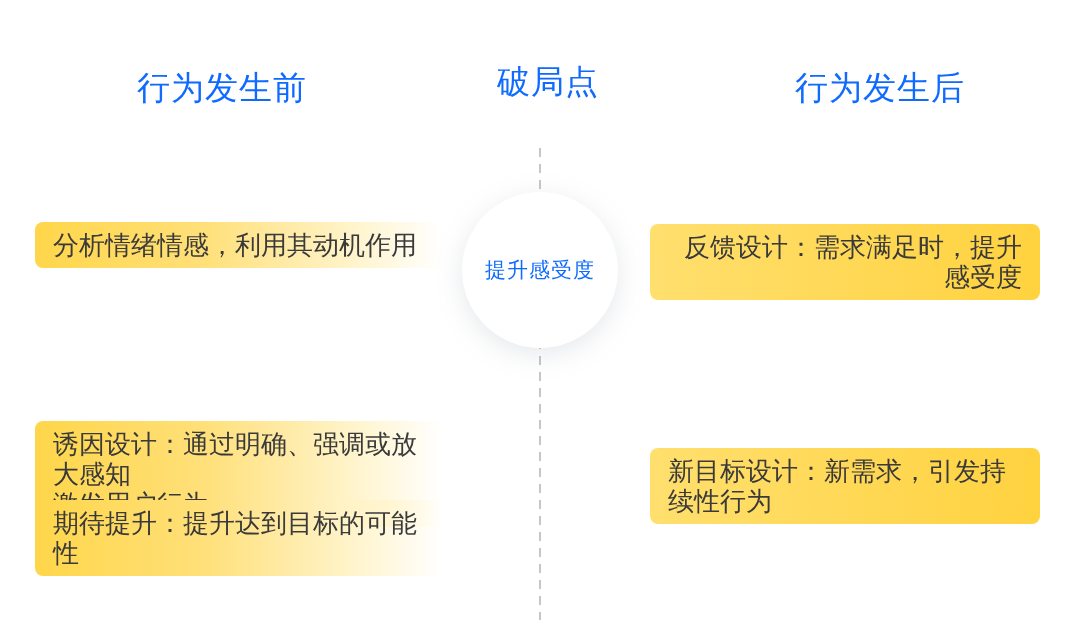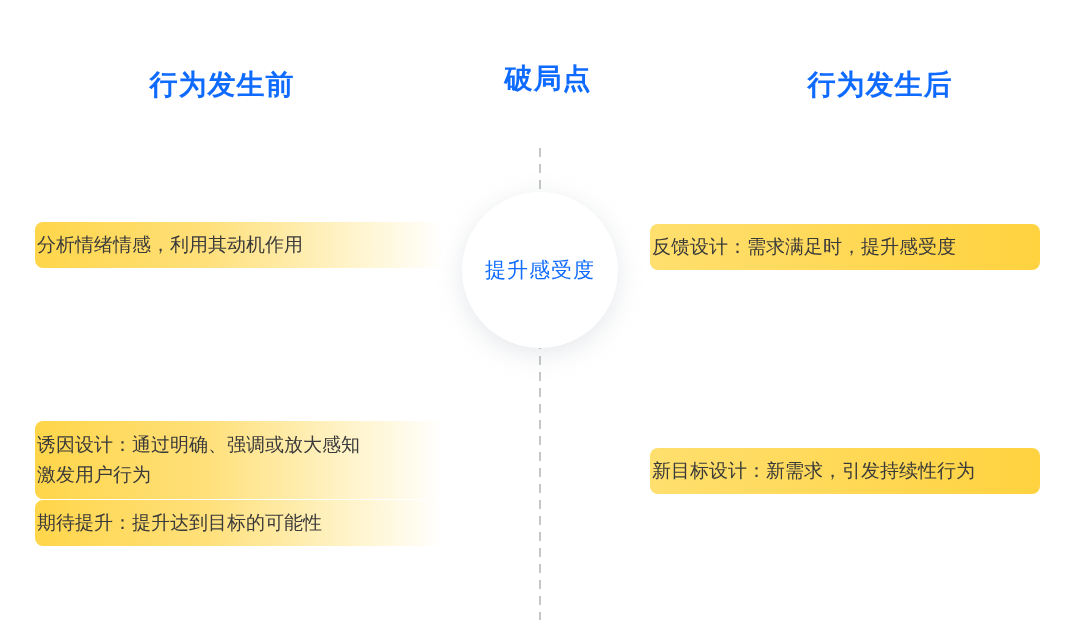--- a/index.html
+++ b/index.html
@@ -13,22 +13,22 @@
   .canvas {
     position: relative;
     width: 1080px;
     height: 640px;
     background: #ffffff;
     overflow: hidden;
   }
   .col-header {
     position: absolute;
     transform: translateX(-50%);
-    font-size: 28px;
-    font-weight: 700;
+    font-size: 33px;
+    font-weight: 400;
     color: var(--accent_blue);
     white-space: nowrap;
     letter-spacing: 1px;
   }
   .dash-line {
     position: absolute;
     left: 539px;
     top: 148px;
     width: 2px;
     height: 472px;
@@ -57,42 +57,42 @@
     color: var(--accent_blue);
     font-weight: 500;
     letter-spacing: 1px;
     white-space: nowrap;
   }
   .pill {
     position: absolute;
     display: flex;
     align-items: center;
     border-radius: 8px;
-    font-size: 19px;
+    font-size: 26px;
     color: var(--pill_text);
-    padding: 8px 2px;
+    padding: 8px 18px;
     white-space: pre-line;
     line-height: 30px;
     z-index: 1;
   }
   .pill-left {
     left: 35px;
     width: 408px;
     background: linear-gradient(90deg,
       #ffd64a 0%, #ffe07a 42%, #fff3c7 76%, rgba(255,255,255,0) 100%);
   }
   .pill-right {
     left: 650px;
     width: 390px;
     background: linear-gradient(90deg, #ffdf6e 0%, #ffd23f 100%);
   }
   .pill-l1 { top: 222px; min-height: 44px; }
   .pill-l2 { top: 373px; min-height: 78px; margin-top: 48px; }
   .pill-l3 { top: 500px; min-height: 44px; }
-  .pill-r1 { top: 224px; min-height: 44px; }
+  .pill-r1 { top: 224px; min-height: 44px; text-align: right; }
   .pill-r2 { top: 448px; min-height: 44px; }
   .header-left   { left: 222px; top: 66px; }
   .header-center { left: 548px; top: 60px; }
   .header-right  { left: 880px; top: 66px; }
   .circle-1 { top: 192px; }
   .circle-2 { top: 392px; }
 </style>
 </head>
 <body>
 

